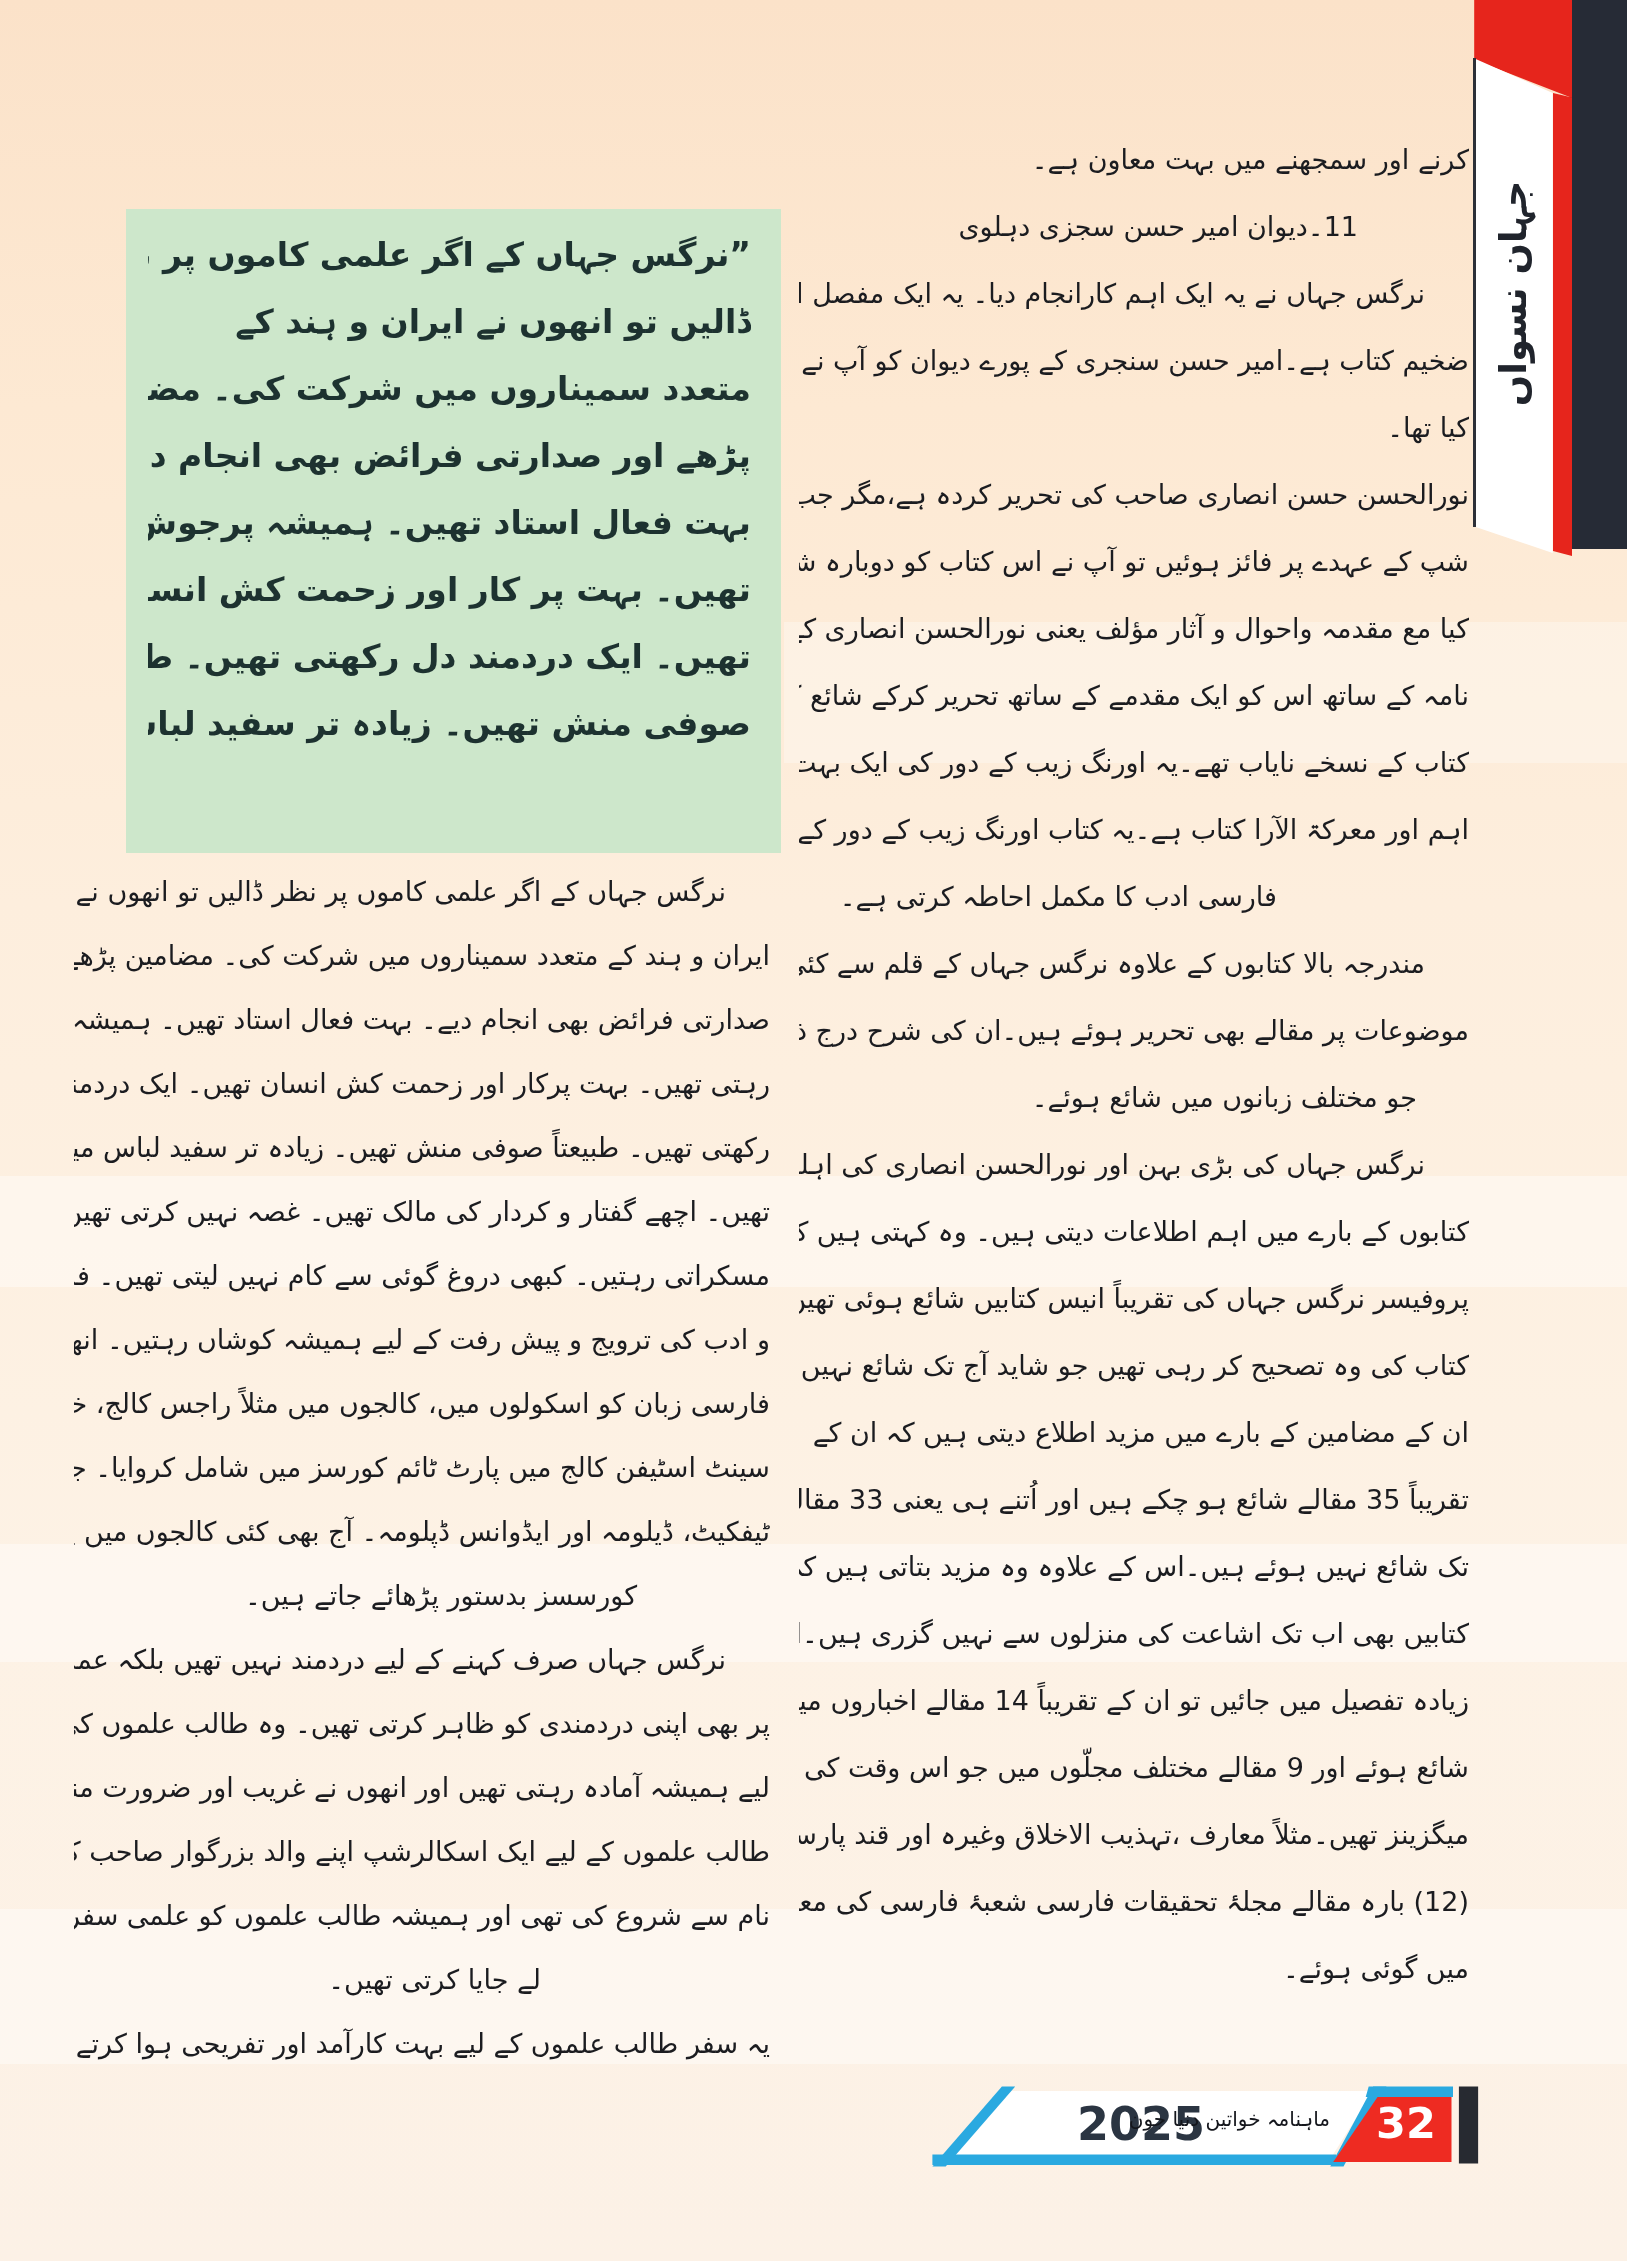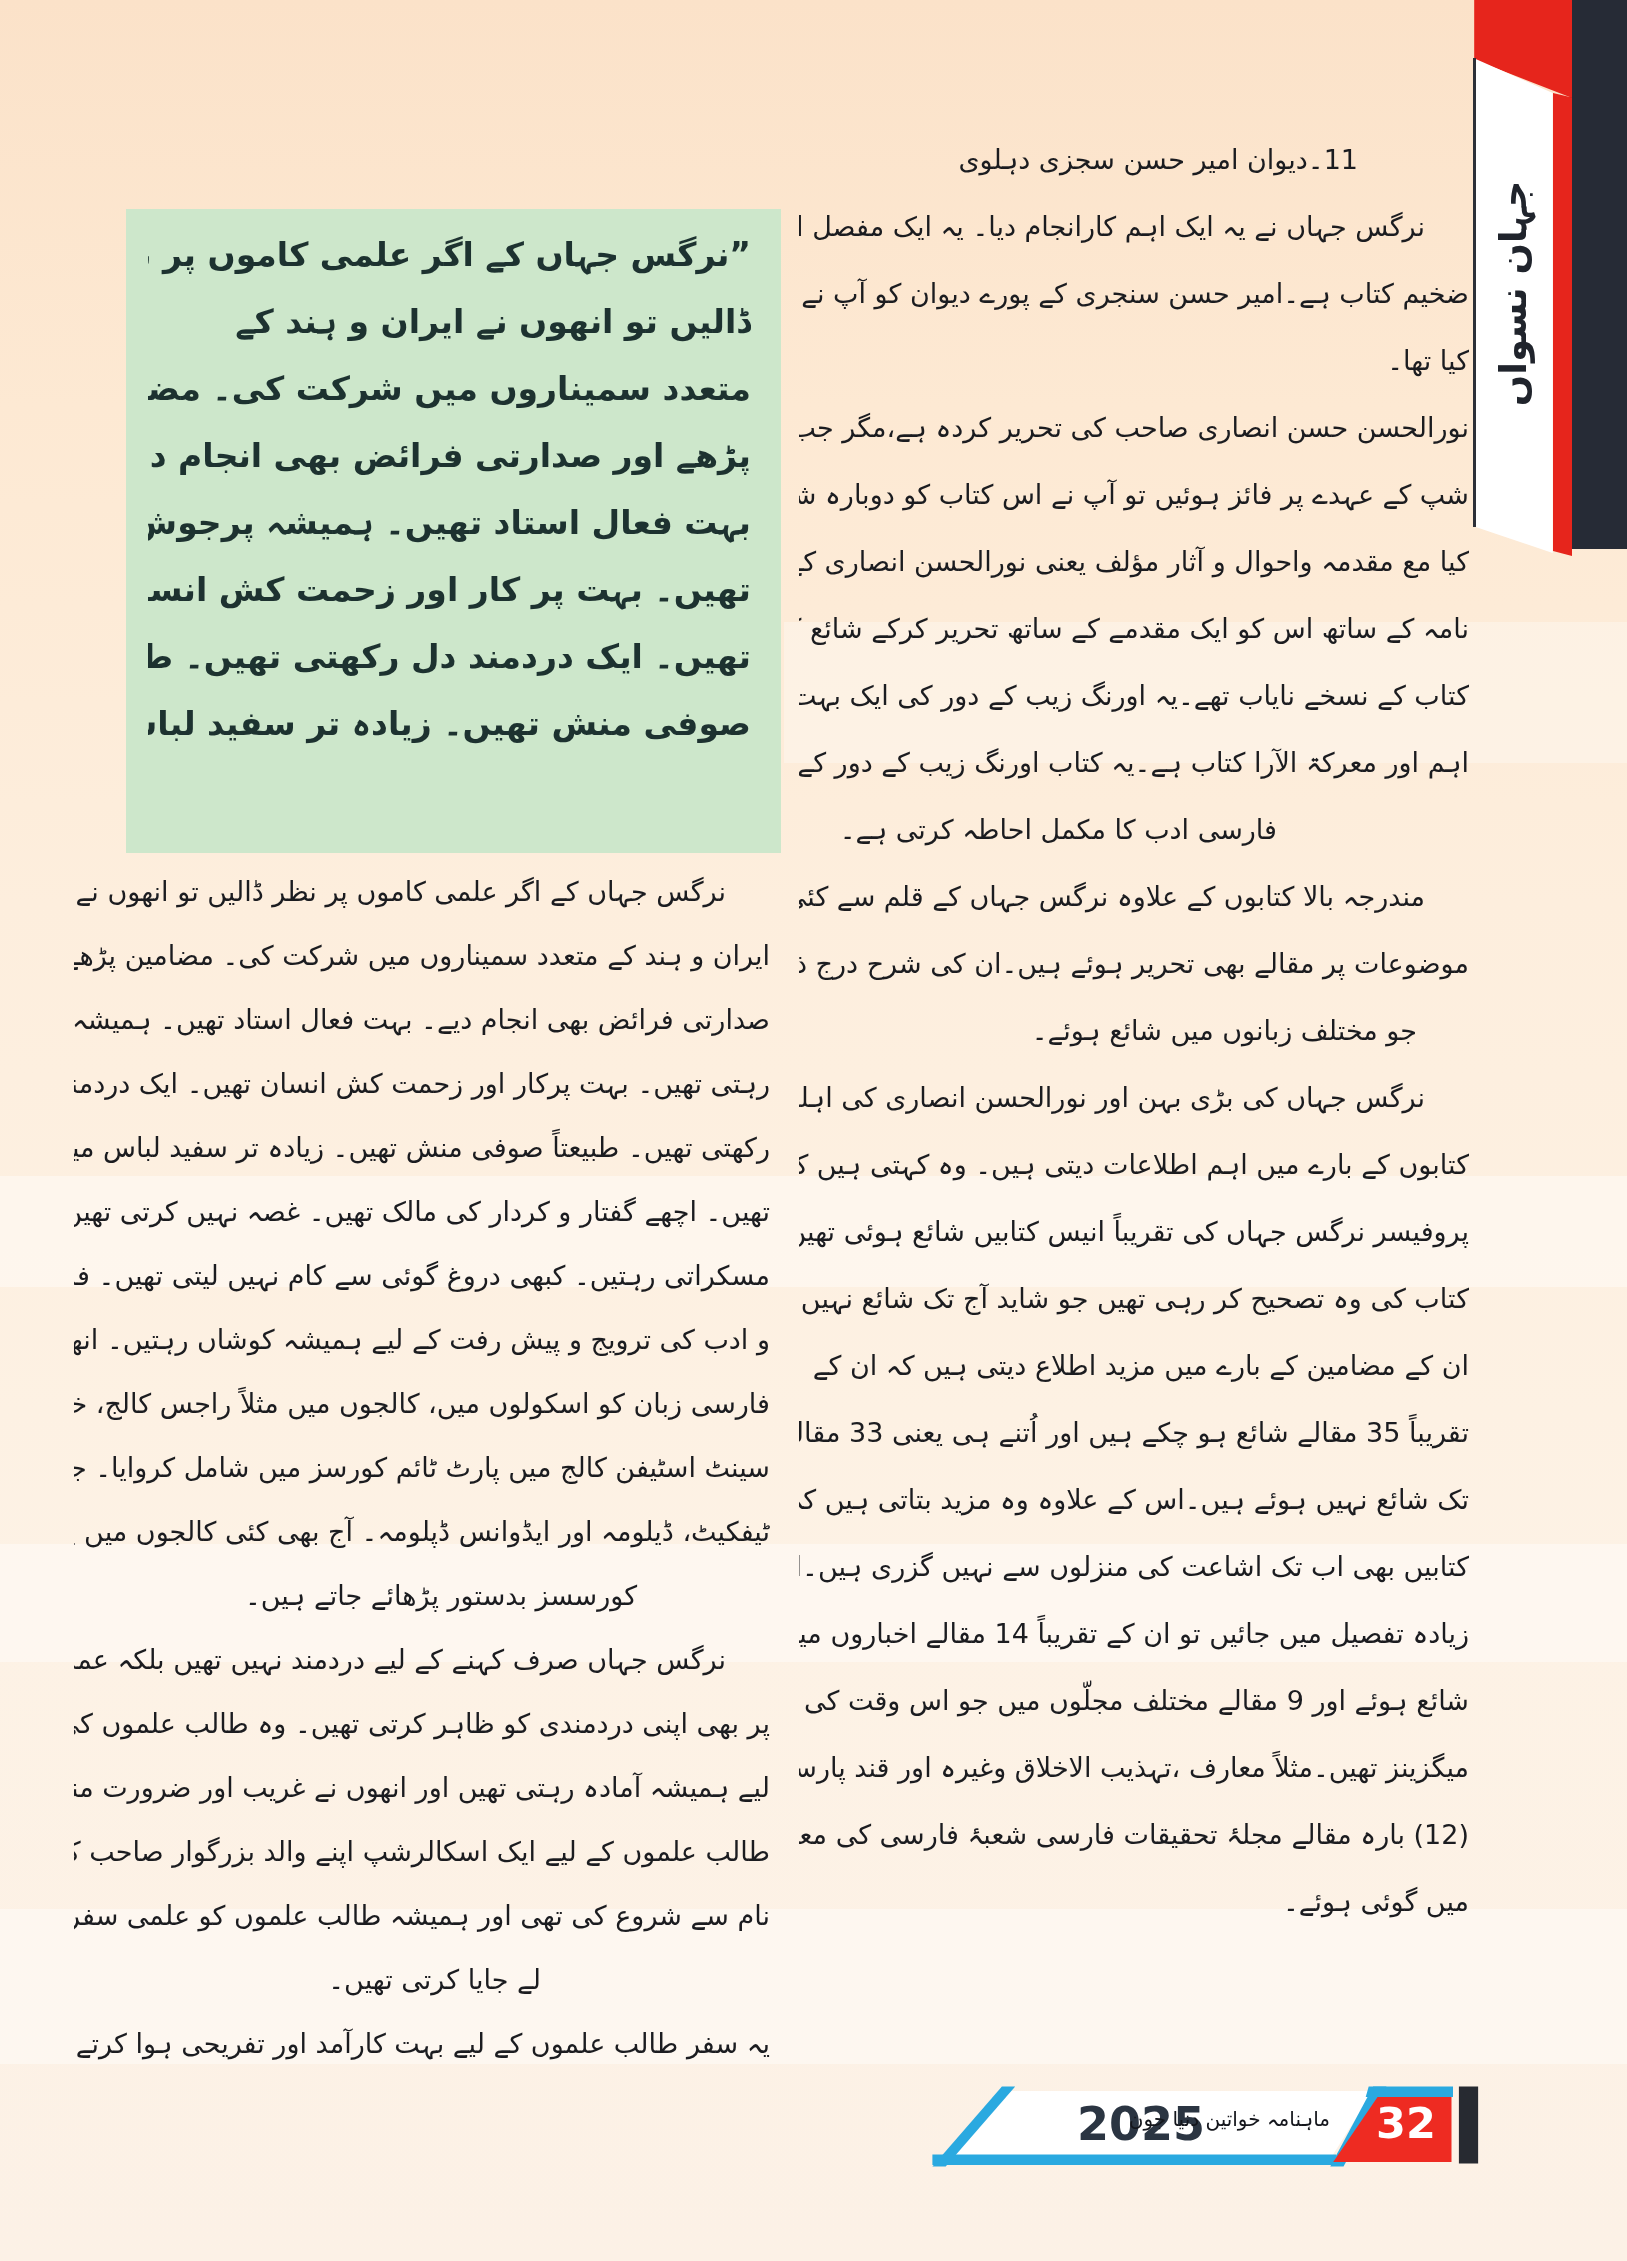--- a/index.html
+++ b/index.html
@@ -91,20 +91,21 @@
       <div class="bline" style="padding-right: 44px;">نرگس جہاں صرف کہنے کے لیے دردمند نہیں تھیں بلکہ عملی طور</div>
       <div class="bline">پر بھی اپنی دردمندی کو ظاہر کرتی تھیں۔ وہ طالب علموں کی مدد کے</div>
       <div class="bline">لیے ہمیشہ آمادہ رہتی تھیں اور انھوں نے غریب اور ضرورت مند</div>
       <div class="bline">طالب علموں کے لیے ایک اسکالرشپ اپنے والد بزرگوار صاحب کے</div>
       <div class="bline">نام سے شروع کی تھی اور ہمیشہ طالب علموں کو علمی سفر اور پکنک پر بھی</div>
       <div class="bline" style="padding-right: 229px;">لے جایا کرتی تھیں۔</div>
       <div class="bline">یہ سفر طالب علموں کے لیے بہت کارآمد اور تفریحی ہوا کرتے</div>
     </section>
 
   <section class="col col-right" dir="rtl">
+      <div class="bline">کرنے اور سمجھنے میں بہت معاون ہے۔</div>
       <div class="bline" style="padding-right: 111px;">11۔دیوان امیر حسن سجزی دہلوی</div>
       <div class="bline" style="padding-right: 44px;">نرگس جہاں نے یہ ایک اہم کارانجام دیا۔ یہ ایک مفصل اور</div>
       <div class="bline">ضخیم کتاب ہے۔امیر حسن سنجری کے پورے دیوان کو آپ نے ایڈٹ</div>
       <div class="bline">کیا تھا۔</div>
       <div class="bline">نورالحسن حسن انصاری صاحب کی تحریر کردہ ہے،مگر جب آپ ہیڈ</div>
       <div class="bline">شپ کے عہدے پر فائز ہوئیں تو آپ نے اس کتاب کو دوبارہ شائع</div>
       <div class="bline">کیا مع مقدمہ واحوال و آثار مؤلف یعنی نورالحسن انصاری کے زندگی</div>
       <div class="bline">نامہ کے ساتھ اس کو ایک مقدمے کے ساتھ تحریر کرکے شائع کیا۔اس</div>
       <div class="bline">کتاب کے نسخے نایاب تھے۔یہ اورنگ زیب کے دور کی ایک بہت</div>
       <div class="bline">اہم اور معرکۃ الآرا کتاب ہے۔یہ کتاب اورنگ زیب کے دور کے</div>

